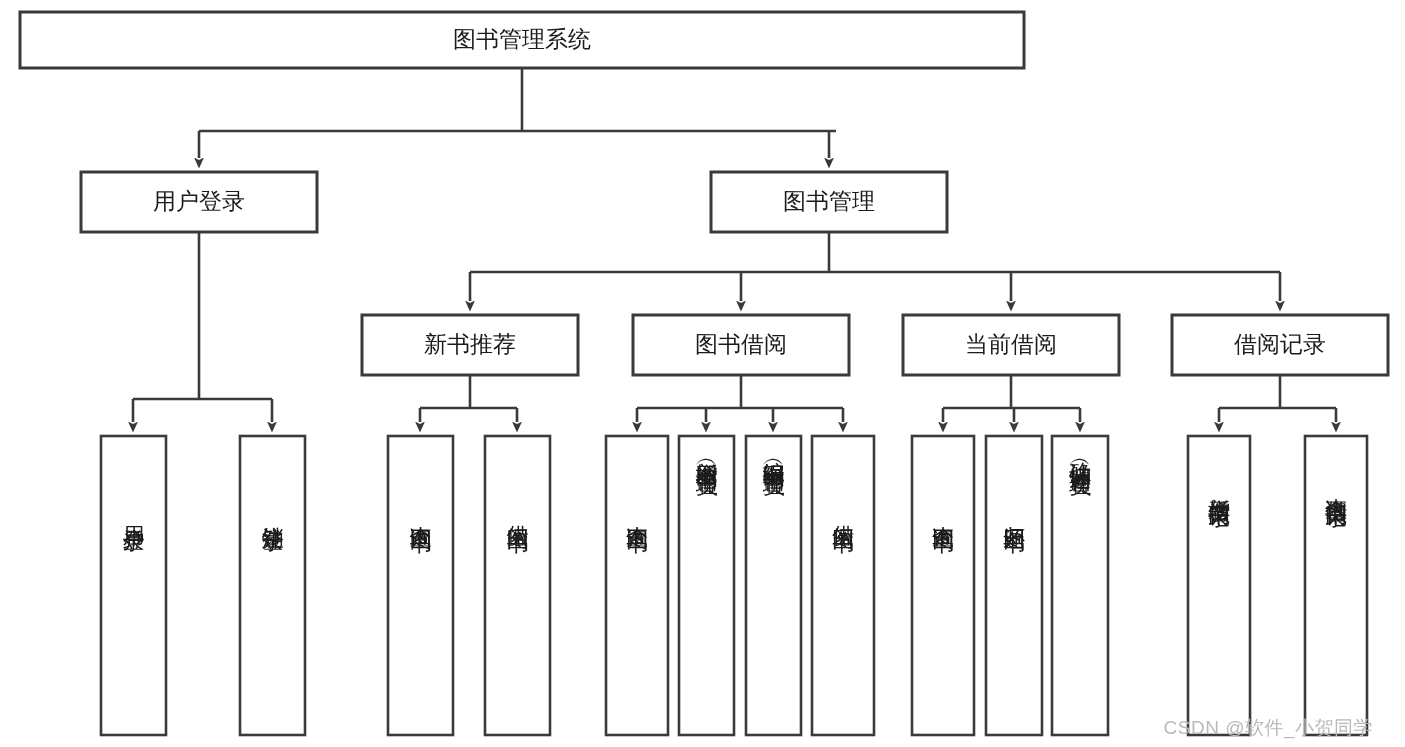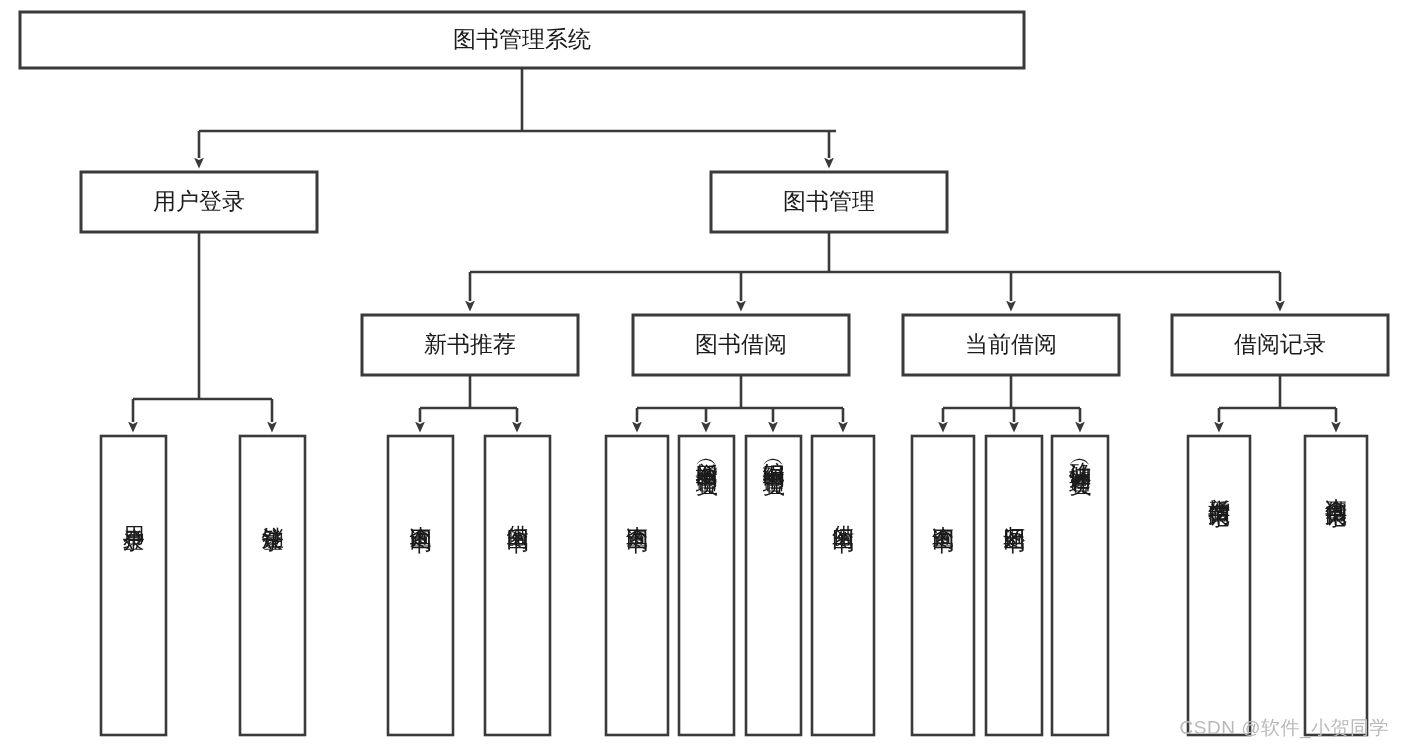--- a/index.html
+++ b/index.html
@@ -66,21 +66,21 @@
     line-height: 1.30;
     color: #1b1b1b;
     writing-mode: vertical-rl;
     text-orientation: upright;
     letter-spacing: 2px;
     white-space: nowrap;
     text-align: center;
   }
   .watermark {
     position: absolute;
-    right: 16px;
+    right: 32px;
     bottom: 6px;
     font-family: "Liberation Sans", "DejaVu Sans", sans-serif;
     font-size: 19px;
     color: #b9b9b9;
     letter-spacing: 0.5px;
     white-space: nowrap;
     user-select: none;
     text-align: center;
   }
 </style>

